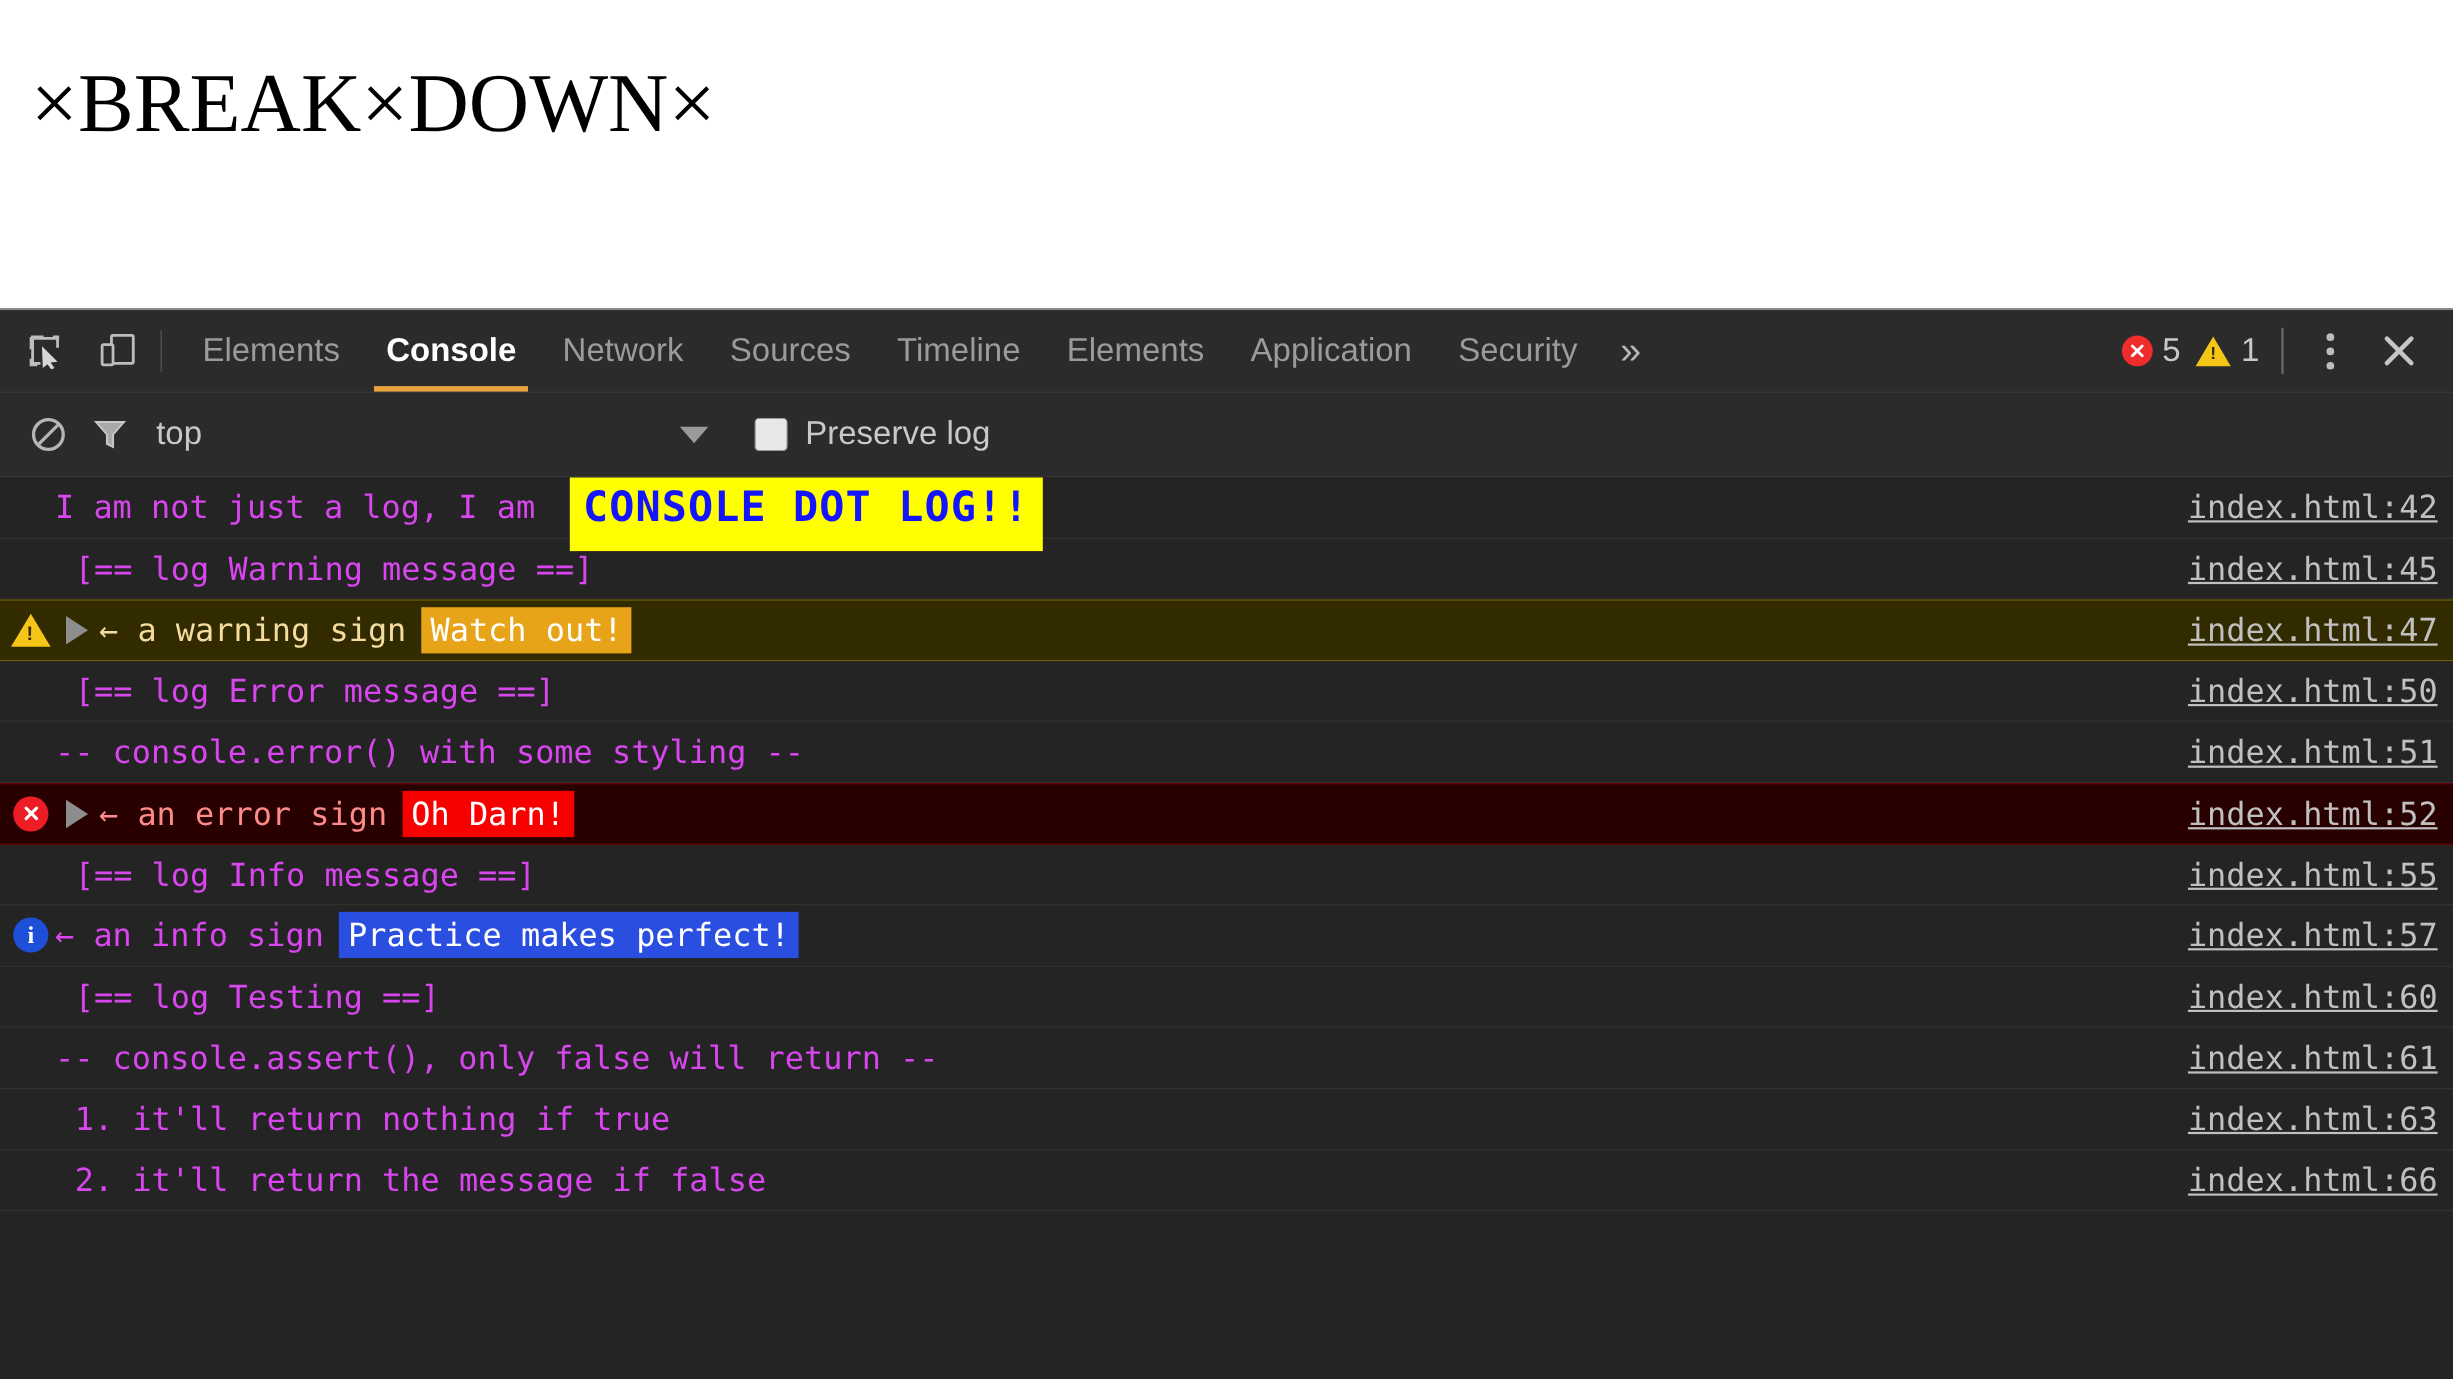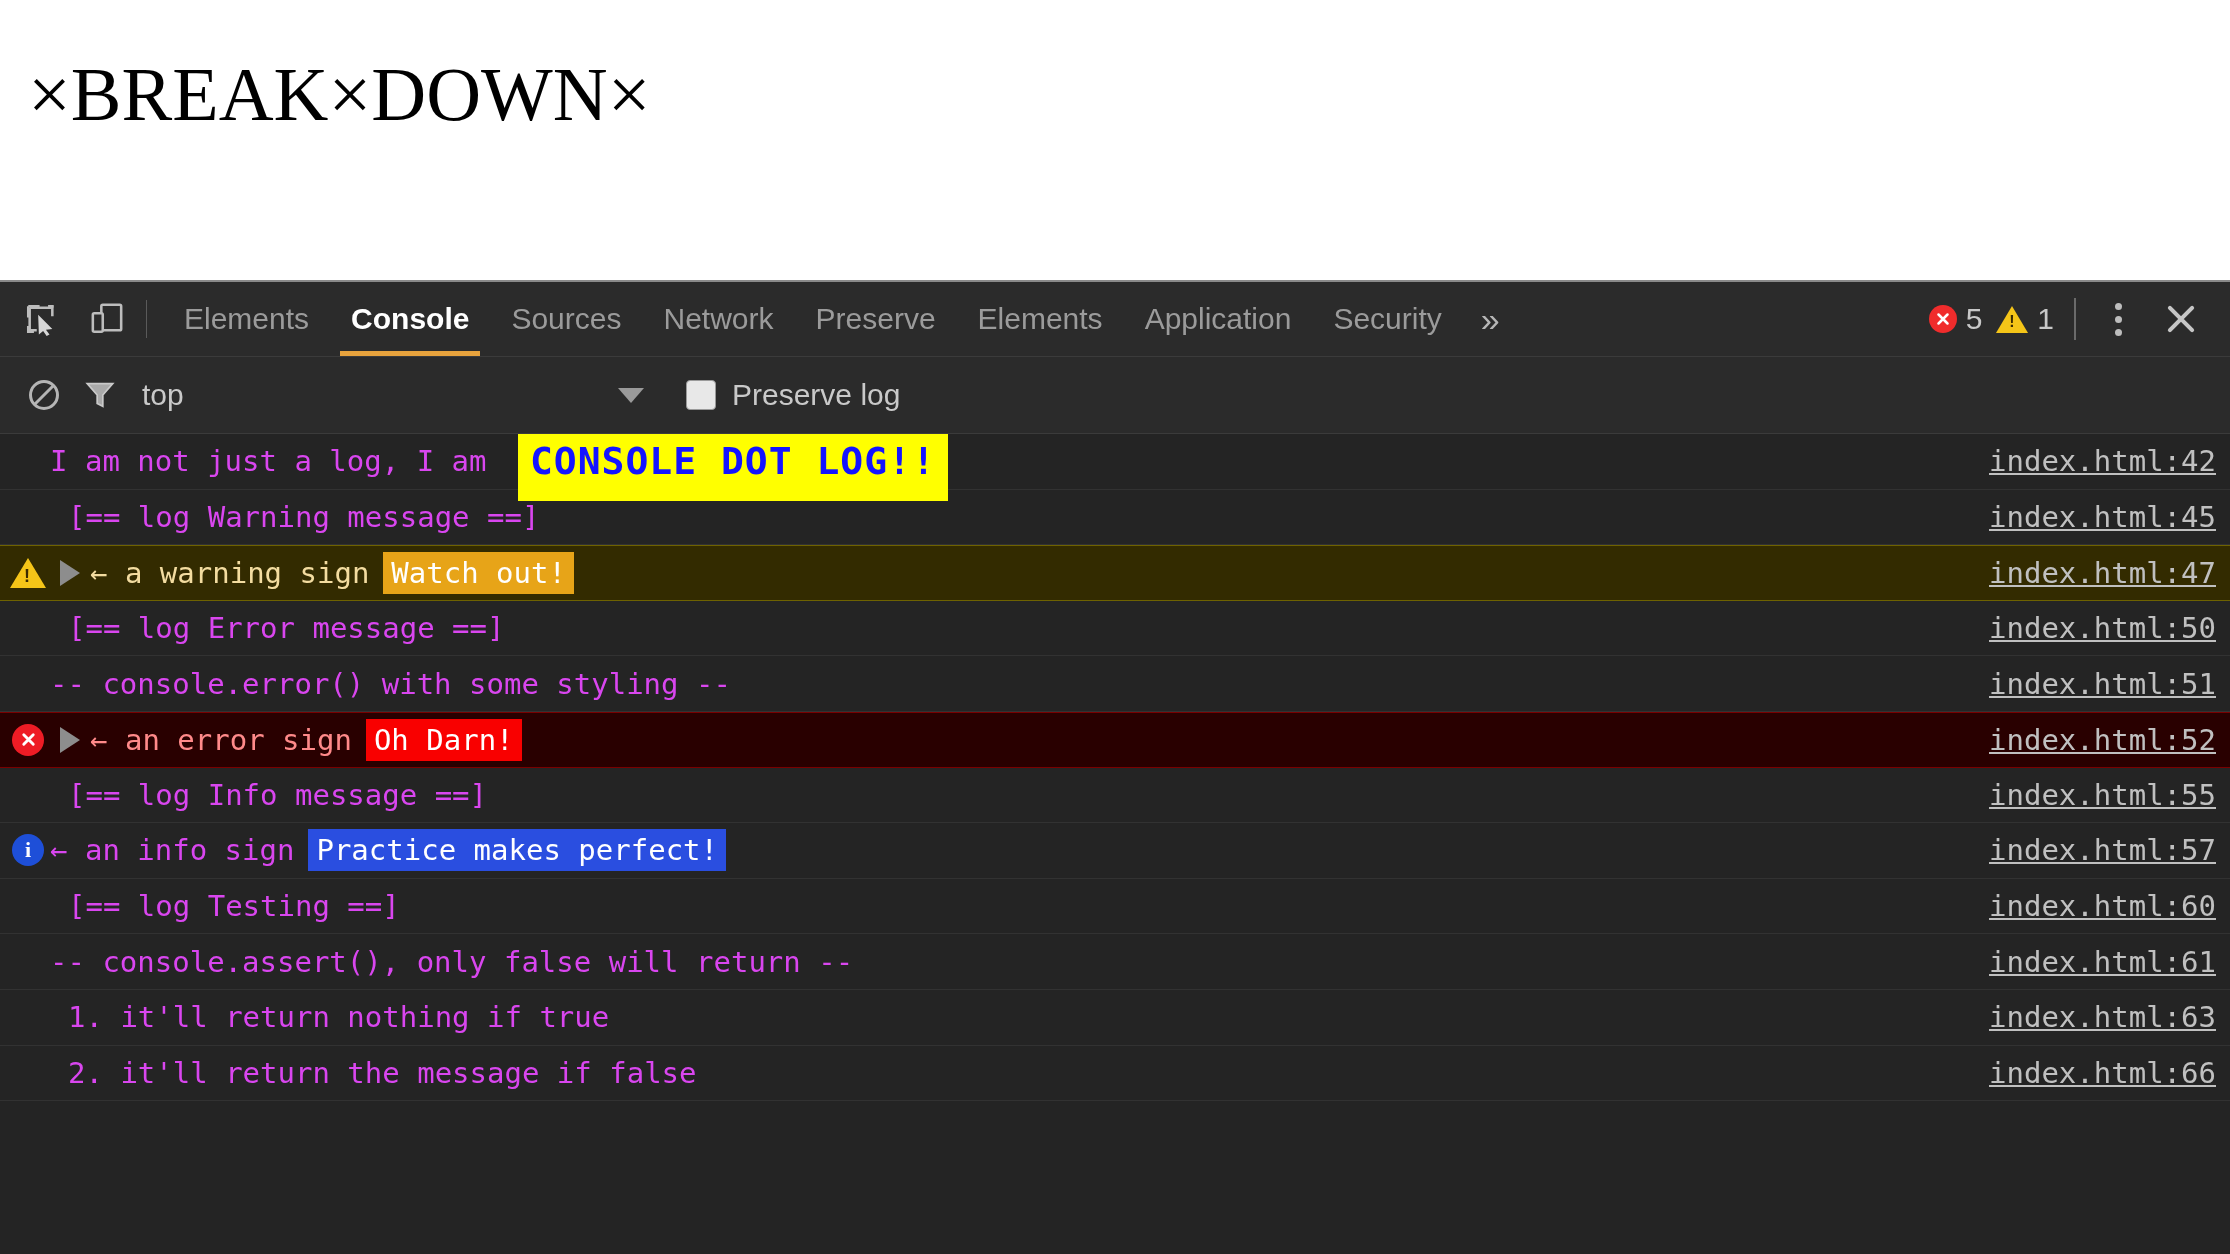--- a/index.html
+++ b/index.html
@@ -376,27 +376,27 @@
     <div class="vert-sep"></div>
 
     <div class="tabs">
       <div class="tab">
           <span>Elements</span>
         </div>
       <div class="tab active">
           <span>Console</span>
         </div>
       <div class="tab">
+          <span>Network</span>
+        </div>
+      <div class="tab">
           <span>Sources</span>
         </div>
       <div class="tab">
-          <span>Network</span>
-        </div>
-      <div class="tab">
-          <span>Preserve</span>
+          <span>Timeline</span>
         </div>
       <div class="tab">
           <span>Elements</span>
         </div>
       <div class="tab">
           <span>Application</span>
         </div>
       <div class="tab">
           <span>Security</span>
         </div>

